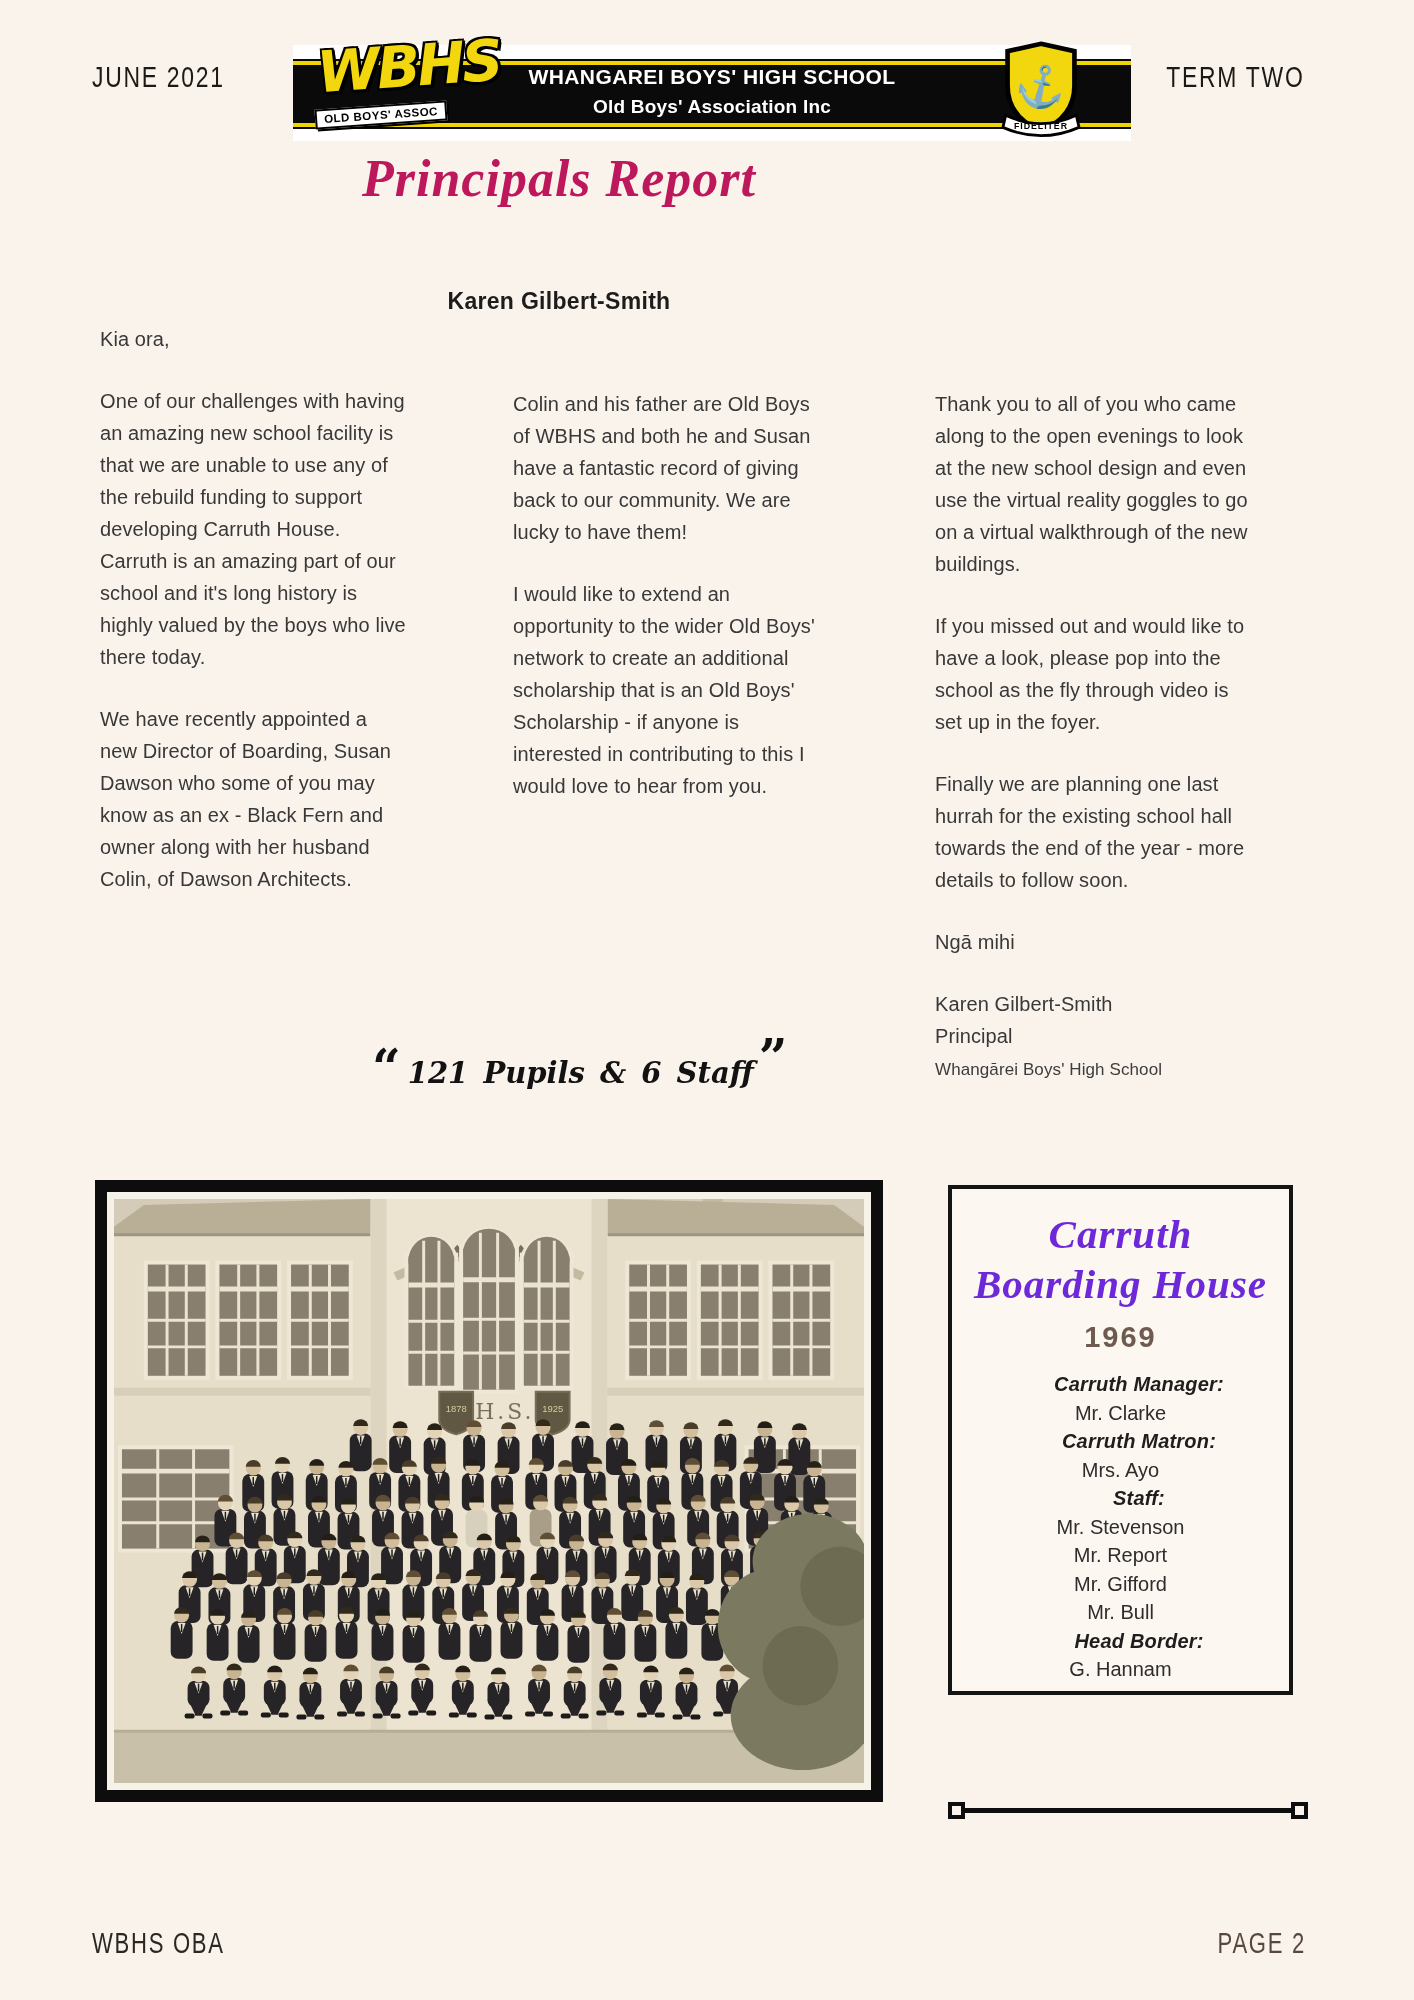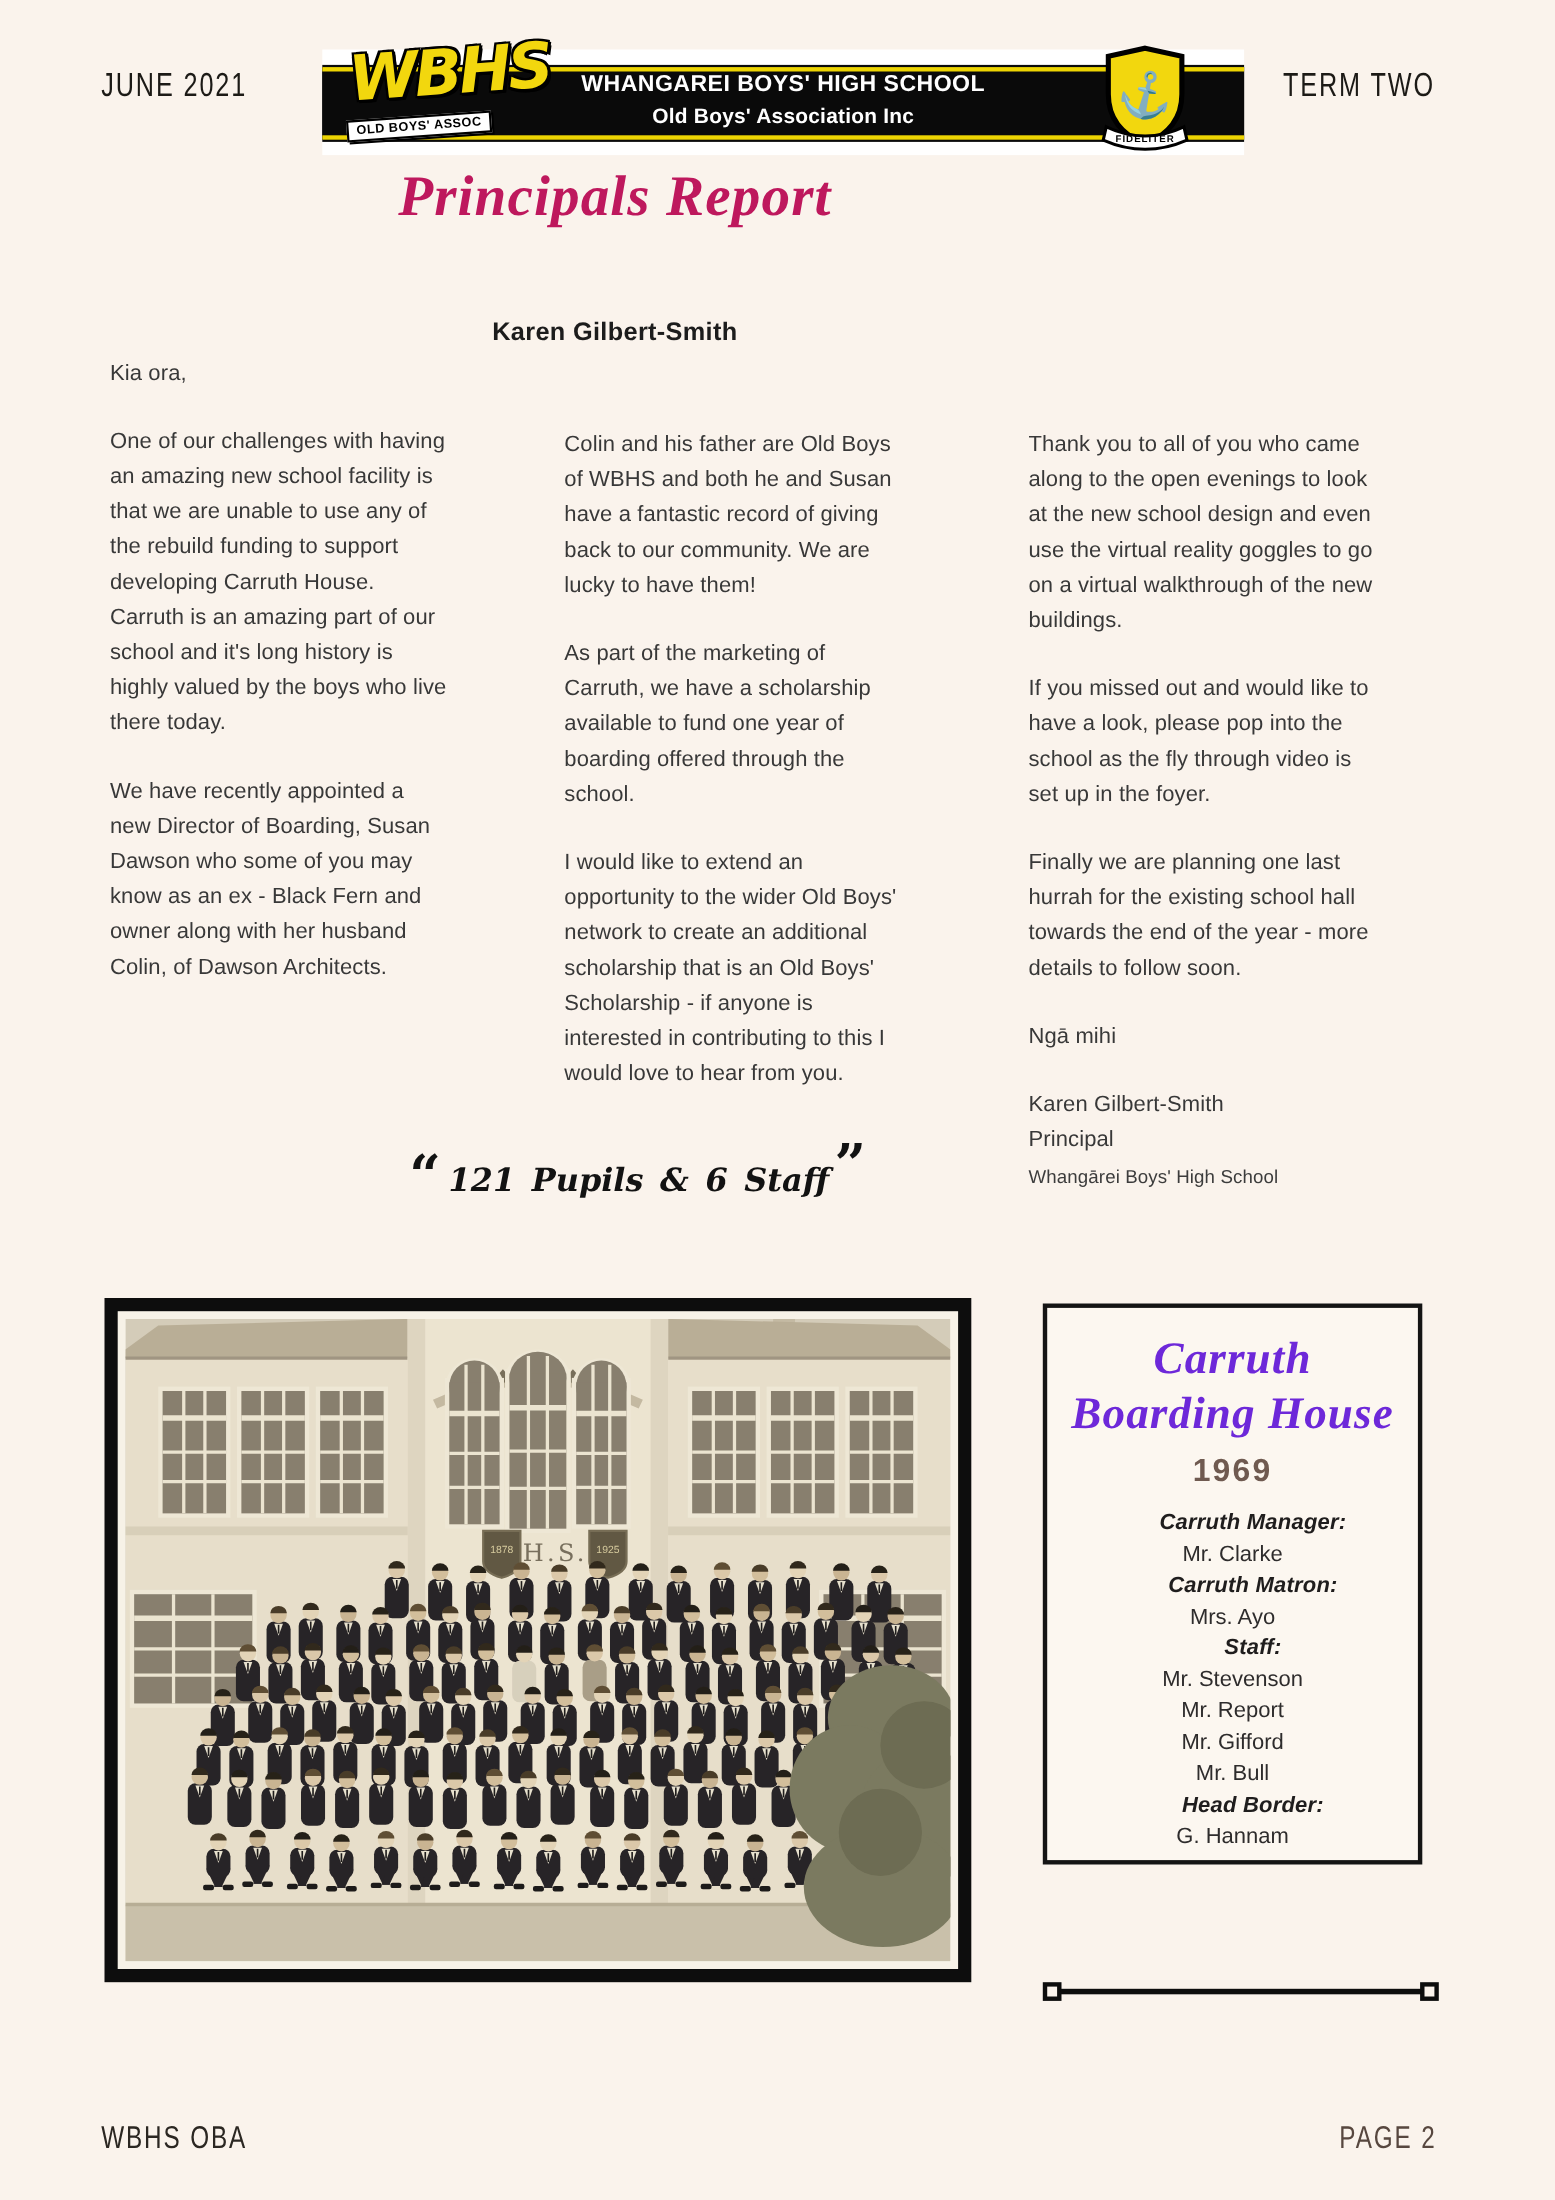--- a/index.html
+++ b/index.html
@@ -111,21 +111,20 @@
   <div class="author">Karen Gilbert-Smith</div>
 
   <div class="bodycol col1">
     <div class="para">Kia ora,</div>
     <div class="para">One of our challenges with having an amazing new school facility is that we are unable to use any of the rebuild funding to support developing Carruth House.  Carruth is an amazing part of our school and it's long history is highly valued by the boys who live there today.</div>
     <div class="para">We have recently appointed a new Director of Boarding, Susan Dawson who some of you may know as an ex - Black Fern and owner along with her husband Colin, of Dawson Architects.</div>
   </div>
 
   <div class="bodycol col2">
     <div class="para">Colin and his father are Old Boys of WBHS and both he and Susan have a fantastic record of giving back to our community.  We are lucky to have them!</div>
-    <div class="para">As part of the marketing of Carruth, we have a scholarship available to fund one year of boarding offered through the school.</div>
     <div class="para">I would like to extend an opportunity to the wider Old Boys' network to create an additional scholarship that is an Old Boys' Scholarship - if anyone is interested in contributing to this I would love to hear from you.</div>
   </div>
 
   <div class="bodycol col3">
     <div class="para">Thank you to all of you who came along to the open evenings to look at the new school design and even use the virtual reality goggles to go on a virtual walkthrough of the new buildings.</div>
     <div class="para">If you missed out and would like to have a look, please pop into the school as the fly through video is set up in the foyer.</div>
     <div class="para">Finally we are planning one last hurrah for the existing school hall towards the end of the year - more details to follow soon.</div>
     <div class="para">Ngā mihi</div>
     <div class="para">
       <div>Karen Gilbert-Smith</div>

